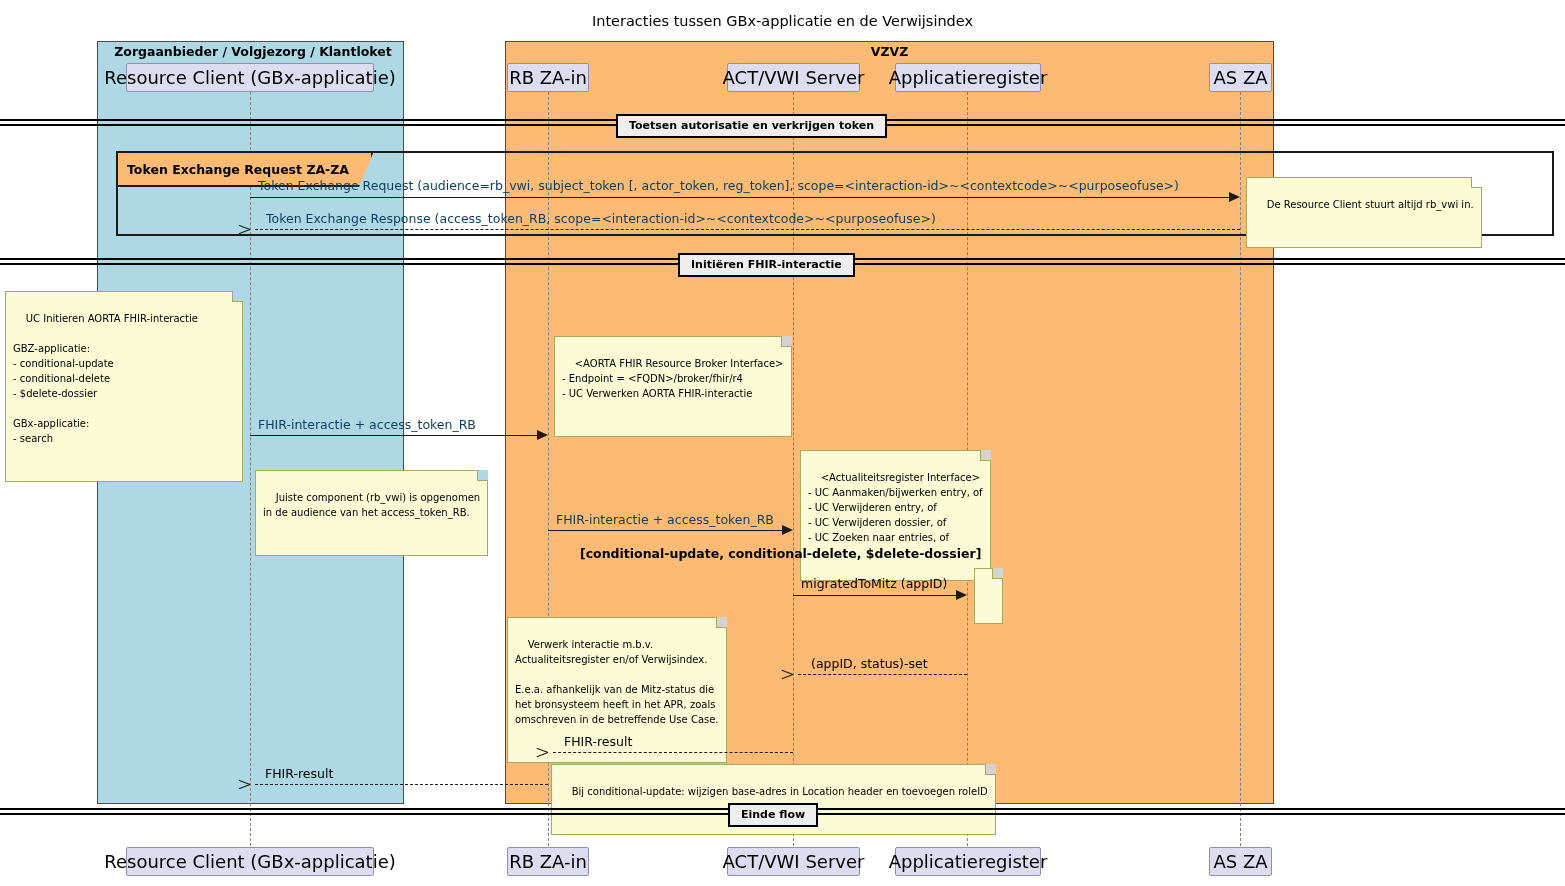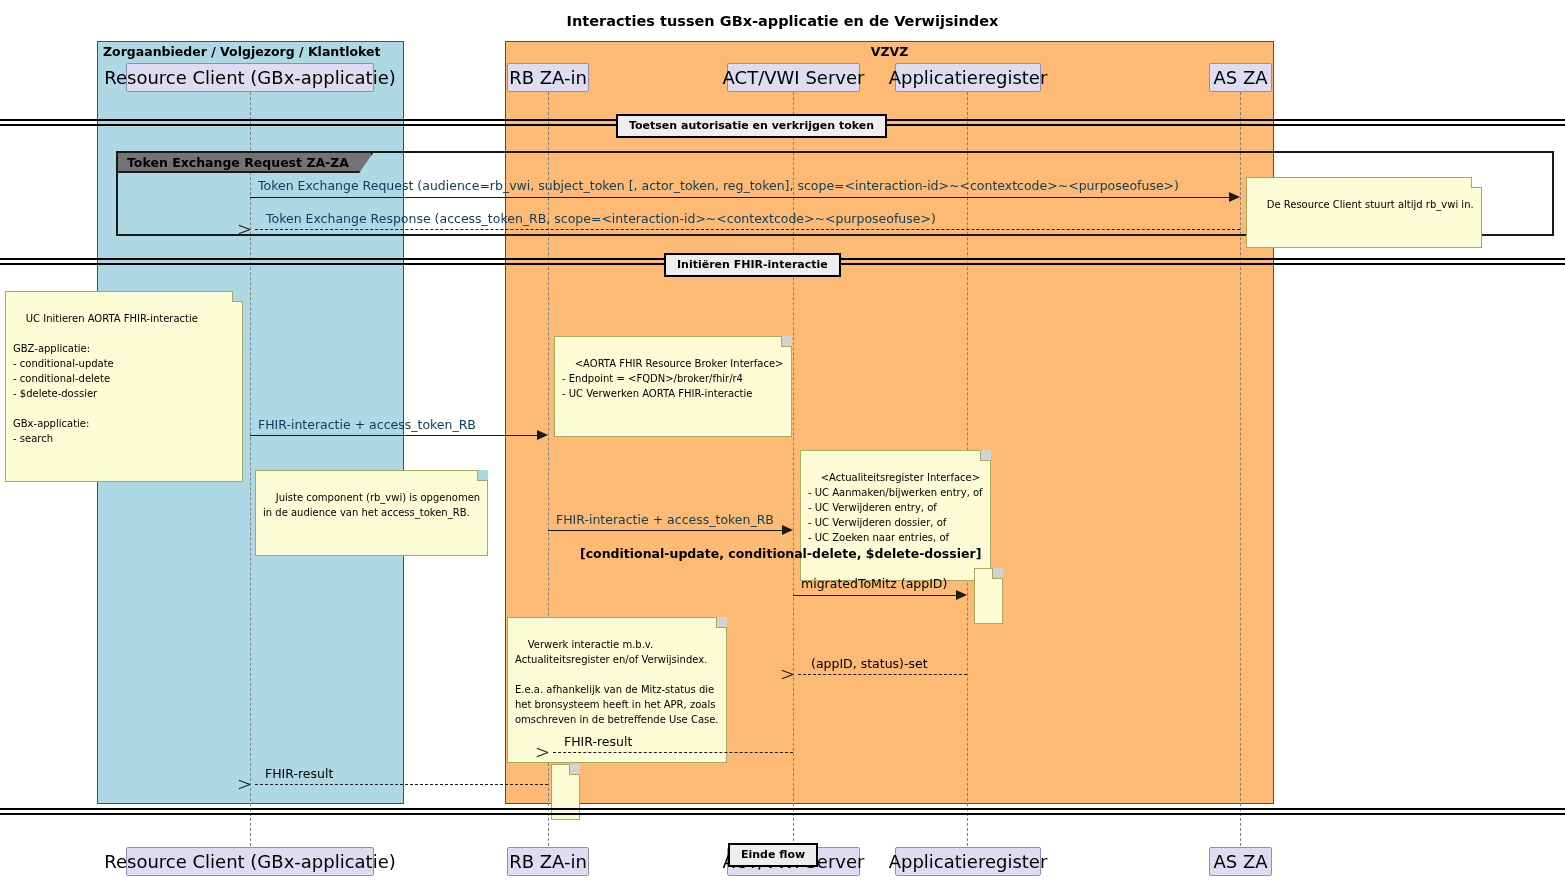--- a/index.html
+++ b/index.html
@@ -14,33 +14,33 @@
     overflow: hidden;
   }
   #canvas { position: absolute; inset: 0; }
 
   .abs { position: absolute; }
 
   
   .diagram-title {
     left: 0; top: 13px; width: 1565px;
     text-align: center;
-    font-size: 14.5px; font-weight: bold; color: #000;
+    font-size: 14.5px; font-weight: normal; color: #000;
     font-family: "DejaVu Sans", sans-serif;
   }
 
   
   .groupbox {
     border: 1px solid #4d4d4d;
   }
   .groupbox-label {
     position: absolute; top: 2px; left: 0; width: 100%;
     text-align: center; font-size: 12.5px; font-weight: bold; color: #000;
   }
-  .groupbox-label.left-align { text-align: left; padding-left: 5px; }
+  .groupbox-label.left-align { text-align: center; padding-left: 5px; }
 
   
   .participant {
     position: absolute;
     background: #dedcf0;
     border: 1px solid #8f8fb3;
     border-radius: 2px;
     font-size: 18px;
     color: #000;
     display: flex; align-items: center; justify-content: center;
@@ -74,22 +74,22 @@
 
   
   .frame {
     position: absolute;
     border: 2px solid #1a1a1a;
     background: transparent;
   }
   .frame-tab {
     position: absolute;
     top: 0; left: 0;
-    height: 20px;
-    background: #737373;
+    height: 34px;
+    background: #fdba74;
     border-right: 2px solid #1a1a1a;
     border-bottom: 2px solid #1a1a1a;
     font-size: 12.5px; font-weight: bold; color: #000;
     display: flex; align-items: center;
     padding: 0 22px 0 9px;
     white-space: nowrap;
     clip-path: polygon(0 0, 100% 0, calc(100% - 14px) 100%, 0 100%);
   }
   .frame-cond {
     position: absolute;
@@ -223,21 +223,21 @@
   <div class="abs msg-label" style="left:266px; top:211px;">Token Exchange Response (access_token_RB, scope=&lt;interaction-id&gt;~&lt;contextcode&gt;~&lt;purposeofuse&gt;)</div>
   <div class="abs msg-line dotted" style="left:255px; top:229px; width:985px;"></div>
   <div class="abs arrowhead-open-l" style="left:250px; top:224px;"></div>
 
   <div class="note on-white" style="left:1246px; top:177px;">
     <span>De Resource Client stuurt altijd rb_vwi in.</span>
     <span class="dogear"></span>
   </div>
 
   <div class="abs divider-lines" style="top:258px;"></div>
-  <div class="abs divider-label" style="left:664px; top:253px;">Initiëren FHIR-interactie</div>
+  <div class="abs divider-label" style="left:678px; top:253px;">Initiëren FHIR-interactie</div>
 
   <div class="note on-blue" style="left:5px; top:291px; width:238px;">
     <span>UC Initieren AORTA FHIR-interactie
 
 GBZ-applicatie:
 - conditional-update
 - conditional-delete
 - $delete-dossier
 
 GBx-applicatie:
@@ -301,19 +301,20 @@
 
   <div class="abs msg-label plain" style="left:564px; top:734px;">FHIR-result</div>
   <div class="abs msg-line dotted" style="left:553px; top:752px; width:240px;"></div>
   <div class="abs arrowhead-open-l" style="left:548px; top:747px;"></div>
 
   <div class="abs msg-label plain" style="left:265px; top:766px;">FHIR-result</div>
   <div class="abs msg-line dotted" style="left:255px; top:784px; width:293px;"></div>
   <div class="abs arrowhead-open-l" style="left:250px; top:779px;"></div>
 
   <div class="note on-grey" style="left:551px; top:764px;">
+    <span>Bij conditional-update: wijzigen base-adres in Location header en toevoegen roleID</span>
     <span class="dogear"></span>
   </div>
 
   <div class="abs divider-lines" style="top:808px;"></div>
-  <div class="abs divider-label" style="left:728px; top:803px;margin-top:40px;">Einde flow</div>
+  <div class="abs divider-label" style="left:728px; top:803px;">Einde flow</div>
 
 </div>
 
 </body></html>

